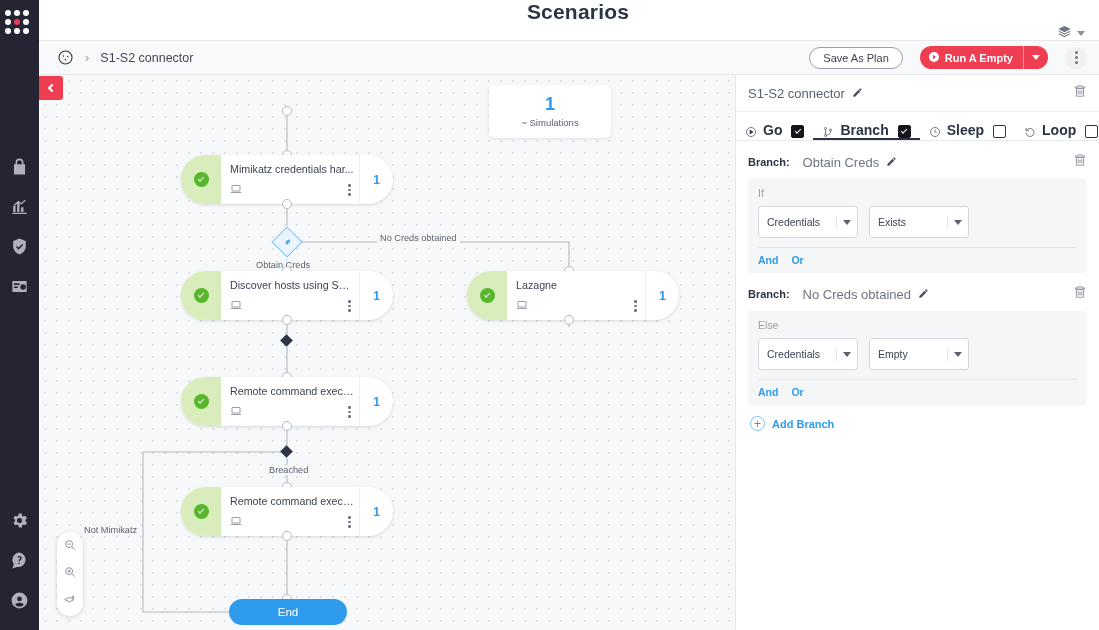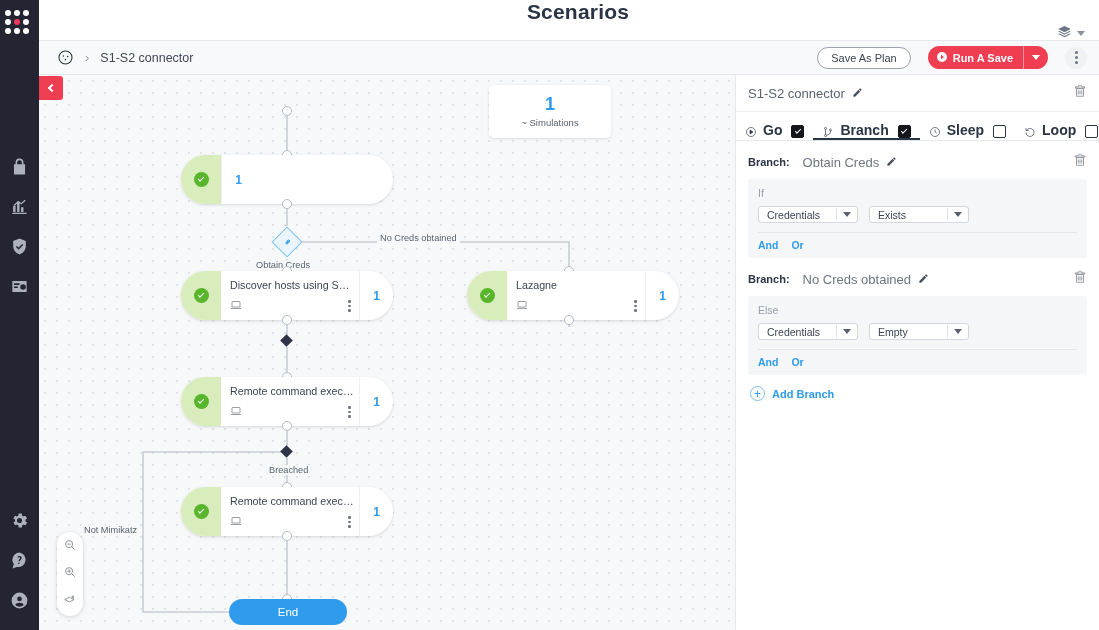--- a/index.html
+++ b/index.html
@@ -244,21 +244,21 @@
   .branch-row {
     display: flex; align-items: center; padding: 12px 12px 8px 12px;
   }
   .branch-row .lab { font-size: 11px; font-weight: bold; color: #2b3445; }
   .branch-row .val { font-size: 13px; color: #6e7481; margin-left: 13px; }
 
   .cond-box { margin: 0 12px; background: #f5f6f8; border-radius: 3px; padding: 8px 10px 0 10px; }
   .cond-box .kw { font-size: 10.5px; color: #9aa0ab; margin-bottom: 7px; }
   .cond-selects { display: flex; gap: 11px; padding-bottom: 9px; }
   .sel {
-    width: 100px; height: 17px; border: 1px solid #d3d7dd; border-radius: 3px;
+    width: 100px; height: 32px; border: 1px solid #d3d7dd; border-radius: 3px;
     background: #fff; display: flex; align-items: center; cursor: pointer;
   }
   .sel .t { font-size: 10.5px; color: #3c4353; padding-left: 8px; flex: 1;
             white-space: nowrap; overflow: hidden; }
   .sel .divd { width: 1px; height: 13px; background: #e2e5ea; }
   .sel .cr {
     width: 20px; display: flex; align-items: center; justify-content: center;
   }
   .sel .cr .c {
     width: 0; height: 0; border-left: 4px solid transparent;
@@ -378,21 +378,21 @@
 
   <div class="hdr-actions">
     <button id="save-plan">Save As Plan</button>
     <div id="run-test-group">
       <button id="run-test">
         <span>
           <svg viewBox="0 0 24 24">
               <path d="M12 2a10 10 0 1 0 0 20 10 10 0 0 0 0-20zM10 16.5v-9l6 4.5-6 4.5z"></path>
             </svg>
         </span>
-        <span>Run A Save</span>
+        <span>Run A Empty</span>
       </button>
       <button id="run-test-caret">
         <span class="c"></span>
       </button>
     </div>
     <div id="hdr-kebab">
         <i></i>
         <i></i>
         <i></i>
       </div>
@@ -437,20 +437,34 @@
     <div class="lbl">~ Simulations</div>
   </div>
 
   <div class="port" style="left:243px; top:31px;"></div>
 
   <div class="port" style="left:243px; top:75px;"></div>
   <div class="step" style="left:142px; top:80px;">
     <div class="lstrip">
       <div class="chk">
           <span class="tick"></span>
+        </div>
+    </div>
+    <div class="body">
+      <div class="title">Mimikatz credentials har...</div>
+      <div class="plat">
+        <svg viewBox="0 0 24 24">
+            <rect x="4" y="5" width="16" height="11" rx="1"></rect>
+            <path d="M2 19h20"></path>
+          </svg>
+      </div>
+      <div class="kebab">
+          <i></i>
+          <i></i>
+          <i></i>
         </div>
     </div>
     <div class="count">1</div>
   </div>
   <div class="port" style="left:243px; top:124px;"></div>
 
   <div class="diamond" style="left:237px; top:156px;">
     <span>
       <svg viewBox="0 0 24 24">
           <path d="M10.6 13.4a1 1 0 0 1 0-1.4l1.4-1.4a1 1 0 1 1 1.4 1.4l-1.4 1.4a1 1 0 0 1-1.4 0zM7.8 16.2a3 3 0 0 1 0-4.2l2.1-2.1 1.4 1.4-2.1 2.1a1 1 0 0 0 1.4 1.4l2.1-2.1 1.4 1.4-2.1 2.1a3 3 0 0 1-4.2 0zm8.4-8.4a3 3 0 0 1 0 4.2l-2.1 2.1-1.4-1.4 2.1-2.1a1 1 0 0 0-1.4-1.4l-2.1 2.1-1.4-1.4 2.1-2.1a3 3 0 0 1 4.2 0z"></path>

